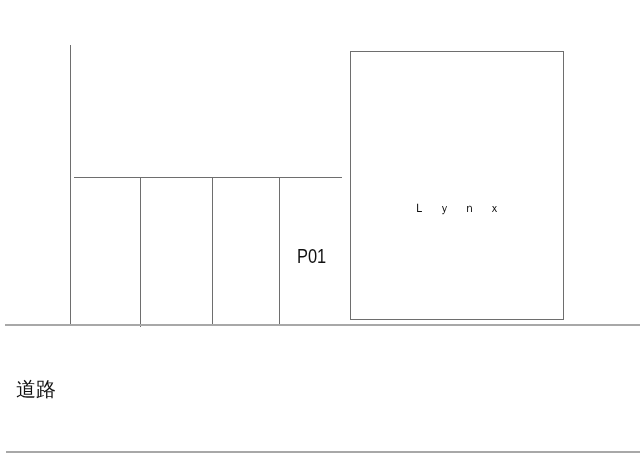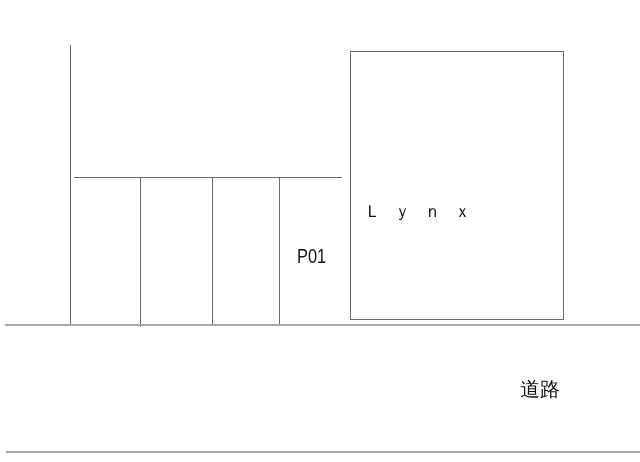--- a/index.html
+++ b/index.html
@@ -1,23 +1,23 @@
 <!DOCTYPE html>
 <html><head>
   <meta charset="utf-8">
   <style>
     html, body { margin:0; padding:0; background:#ffffff; }
     body { width:640px; height:462px; position:relative; overflow:hidden; font-family:"DejaVu Sans", sans-serif; }
     .line { position:absolute; background:#6e6e6e; }
     .road-line { position:absolute; background:#a8a8a8; height:2px; }
     .box { position:absolute; border:1px solid #6e6e6e; box-sizing:border-box; }
     .label { position:absolute; color:#111; }
-    .lynx { left:0; right:0; top:148px; font-size:17px; letter-spacing:13px; padding-left:13px; }
+    .lynx { left:0; right:0; top:148px; text-align:center; font-size:12px; letter-spacing:13px; padding-left:13px; }
     .p01 { left:297px; top:245px; font-size:20px; font-family:"Liberation Sans", sans-serif; transform:scaleX(0.82); transform-origin:left top; }
-    .road { left:0; width:560px; top:376px; text-align:right; font-size:20px; }
+    .road { left:16px; width:560px; top:376px; text-align:left; font-size:20px; }
   </style>
 </head>
 <body>
 
 <div>
 
   <div class="line" style="left:70px; top:45px; width:1px; height:280px;"></div>
 
   <div class="line" style="left:74px; top:177px; width:268px; height:1px;"></div>
 

